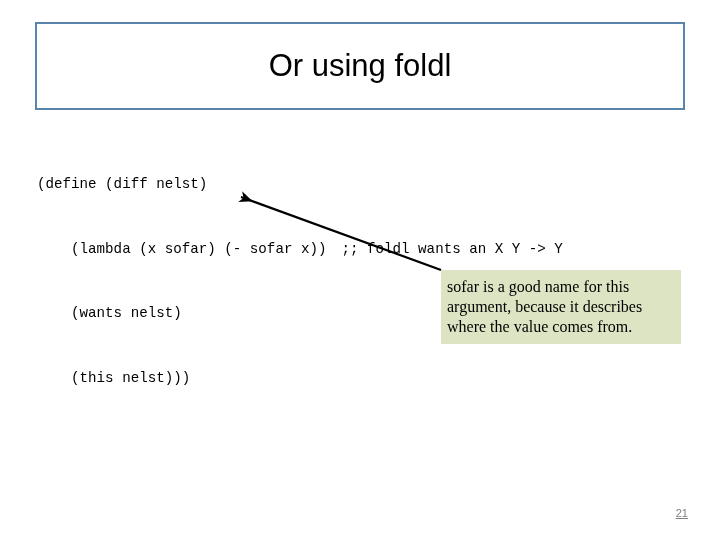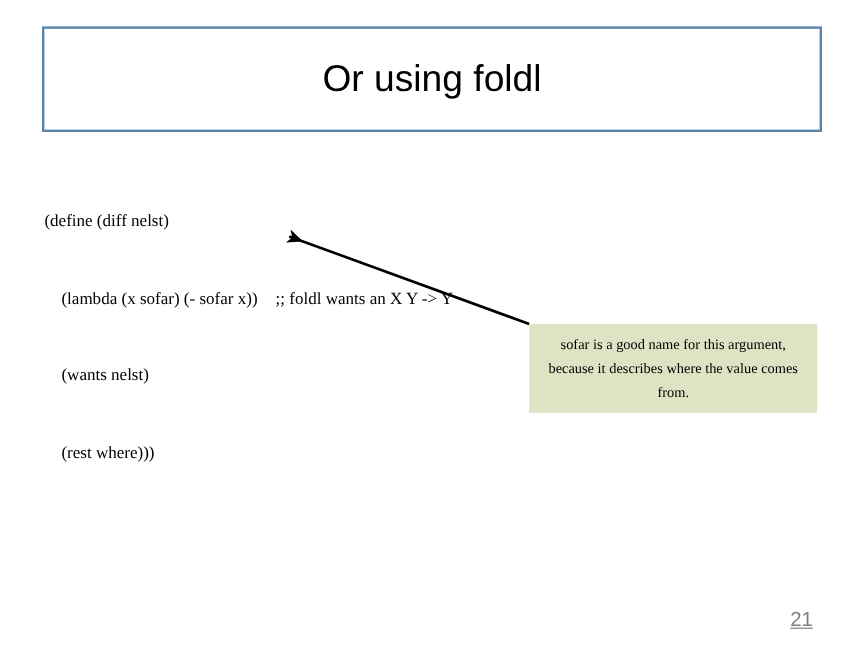--- a/index.html
+++ b/index.html
@@ -40,21 +40,21 @@
     line-height: 1.1;
     letter-spacing: 0px;
     white-space: nowrap;
   }
 
   
   #code-block {
     position: absolute;
     left: 37px;
     top: 131px;
-    font-family: Liberation Serif, serif;
+    font-family: Liberation Mono, monospace;
     font-size: 14.2px;
     line-height: 21.5px;
     color: #000000;
     white-space: pre;
     letter-spacing: 0px;
   }
   .code-line {
     white-space: pre;
   }
   .code-comment {
@@ -70,63 +70,62 @@
     height: 74px;
     box-sizing: border-box;
     background: #dde4c3;
     display: flex;
     align-items: center;
     justify-content: center;
     padding: 0 6px;
   }
   #callout-text {
     font-family: "Liberation Serif", serif;
-    font-size: 12px;
+    font-size: 16px;
     line-height: 20px;
     color: #000000;
-    text-align: center;
   }
 
   
   #arrow-svg {
     position: absolute;
     left: 0;
     top: 0;
     width: 720px;
     height: 540px;
     pointer-events: none;
   }
 
   
   #page-number {
     position: absolute;
     left: 648px;
     top: 507px;
     width: 40px;
-    text-align: center;
+    text-align: right;
     font-family: "Liberation Sans", sans-serif;
-    font-size: 17px;
+    font-size: 11px;
     color: #808080;
     text-decoration: underline;
   }
 </style>
 </head>
 <body>
 
 <div id="slide">
 
   <div id="title-box">
     <div id="title-text">Or using foldl</div>
   </div>
 
   <div id="code-block">
     <div class="code-line">(define (diff nelst)</div>
     <div class="code-line"><span>    (lambda (x sofar) (- sofar x))</span><span style="display:inline-block;width:15px;"></span><span class="code-comment">;; foldl wants an X Y -&gt; Y</span></div>
     <div class="code-line">    (wants nelst)</div>
-    <div class="code-line">    (rest where)))</div>
+    <div class="code-line">    (this nelst)))</div>
   </div>
 
   <svg id="arrow-svg" viewBox="0 0 720 540">
     <defs>
       <marker id="arrowhead" markerWidth="7" markerHeight="7" refX="5.6" refY="3" orient="auto" markerUnits="strokeWidth">
         <path d="M 6,0.4 L 0,3 L 6,5.6 L 4.4,3 Z" fill="#000000"></path>
       </marker>
     </defs>
     <line x1="441" y1="270" x2="241" y2="197" stroke="#000000" stroke-width="2.2" marker-end="url(#arrowhead)"></line>
   </svg>

